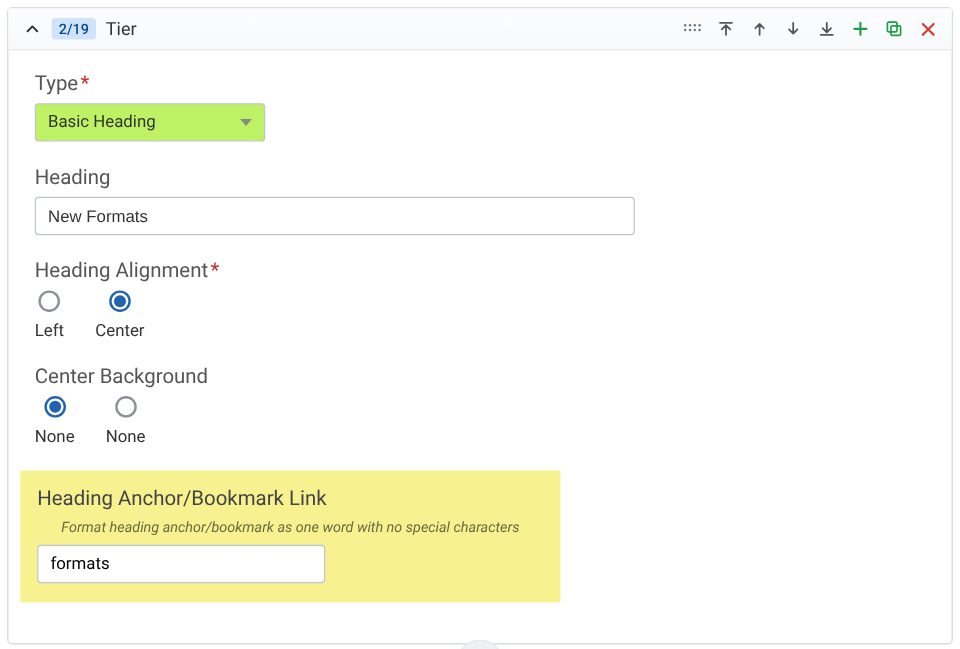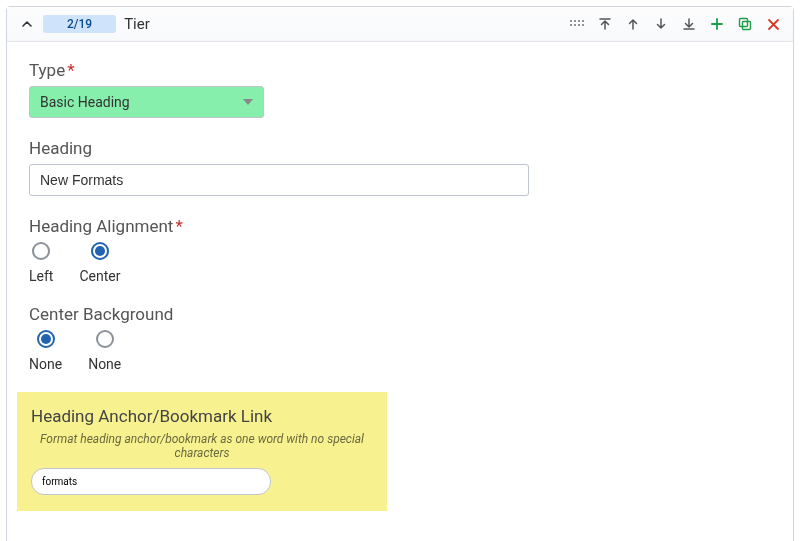--- a/index.html
+++ b/index.html
@@ -33,21 +33,21 @@
       cursor: pointer;
       width: 16px;
       height: 16px;
       display: inline-flex;
       align-items: center;
       justify-content: center;
     }
     .chip {
       background: #cfe4fb;
       color: #0b4a8a;
-      padding: 2px 24px;
+      padding: 2px 6px;
       border-radius: 3px;
       font-size: 12px;
       font-weight: 500;
     }
     .panel-title { font-size: 15px; }
     .panel-header-right {
       display: flex;
       align-items: center;
       gap: 12px;
     }
@@ -64,29 +64,29 @@
     }
     .field { margin-bottom: 20px; }
     .field-label {
       display: block;
       font-size: 17px;
       color: #555;
       margin-bottom: 6px;
     }
     .req { color: #c92a2a; margin-left: 2px; }
     .select-wrap {
-      width: 235px;
+      width: 192px;
       border: 1px solid #bfc5cd;
       border-radius: 3px;
       padding: 7px 10px;
       display: flex;
       align-items: center;
       justify-content: space-between;
       cursor: pointer;
-      background: #86efac;
+      background: #bef264;
     }
     .text-input {
       width: 500px;
       border: 1px solid #bfc5cd;
       border-radius: 3px;
       padding: 7px 10px;
       font-size: 14px;
       font-family: Liberation Sans, sans-serif;
       color: #333;
     }
@@ -115,35 +115,35 @@
     .radio-dot {
       width: 10px;
       height: 10px;
       background: #2163b0;
       border-radius: 50%;
     }
     .highlight-block {
       background: #f7f28f;
       padding: 14px 14px 16px 14px;
       margin: 0 -12px 22px -12px;
-      width: 370px;
+      width: 450px;
     }
     .help-text {
       font-size: 12px;
       font-style: italic;
       color: #6a6a40;
       margin-bottom: 8px;
       text-align: center;
     }
     .anchor-input {
       width: 240px;
       border: 1px solid #bfc5cd;
-      border-radius: 13px;
+      border-radius: 3px;
       padding: 7px 10px;
-      font-size: 10px;
+      font-size: 14px;
       font-family: inherit;
       background: #fff;
     }
     .check-row {
       display: inline-flex;
       align-items: center;
       gap: 8px;
       cursor: pointer;
     }
     .checkbox {

